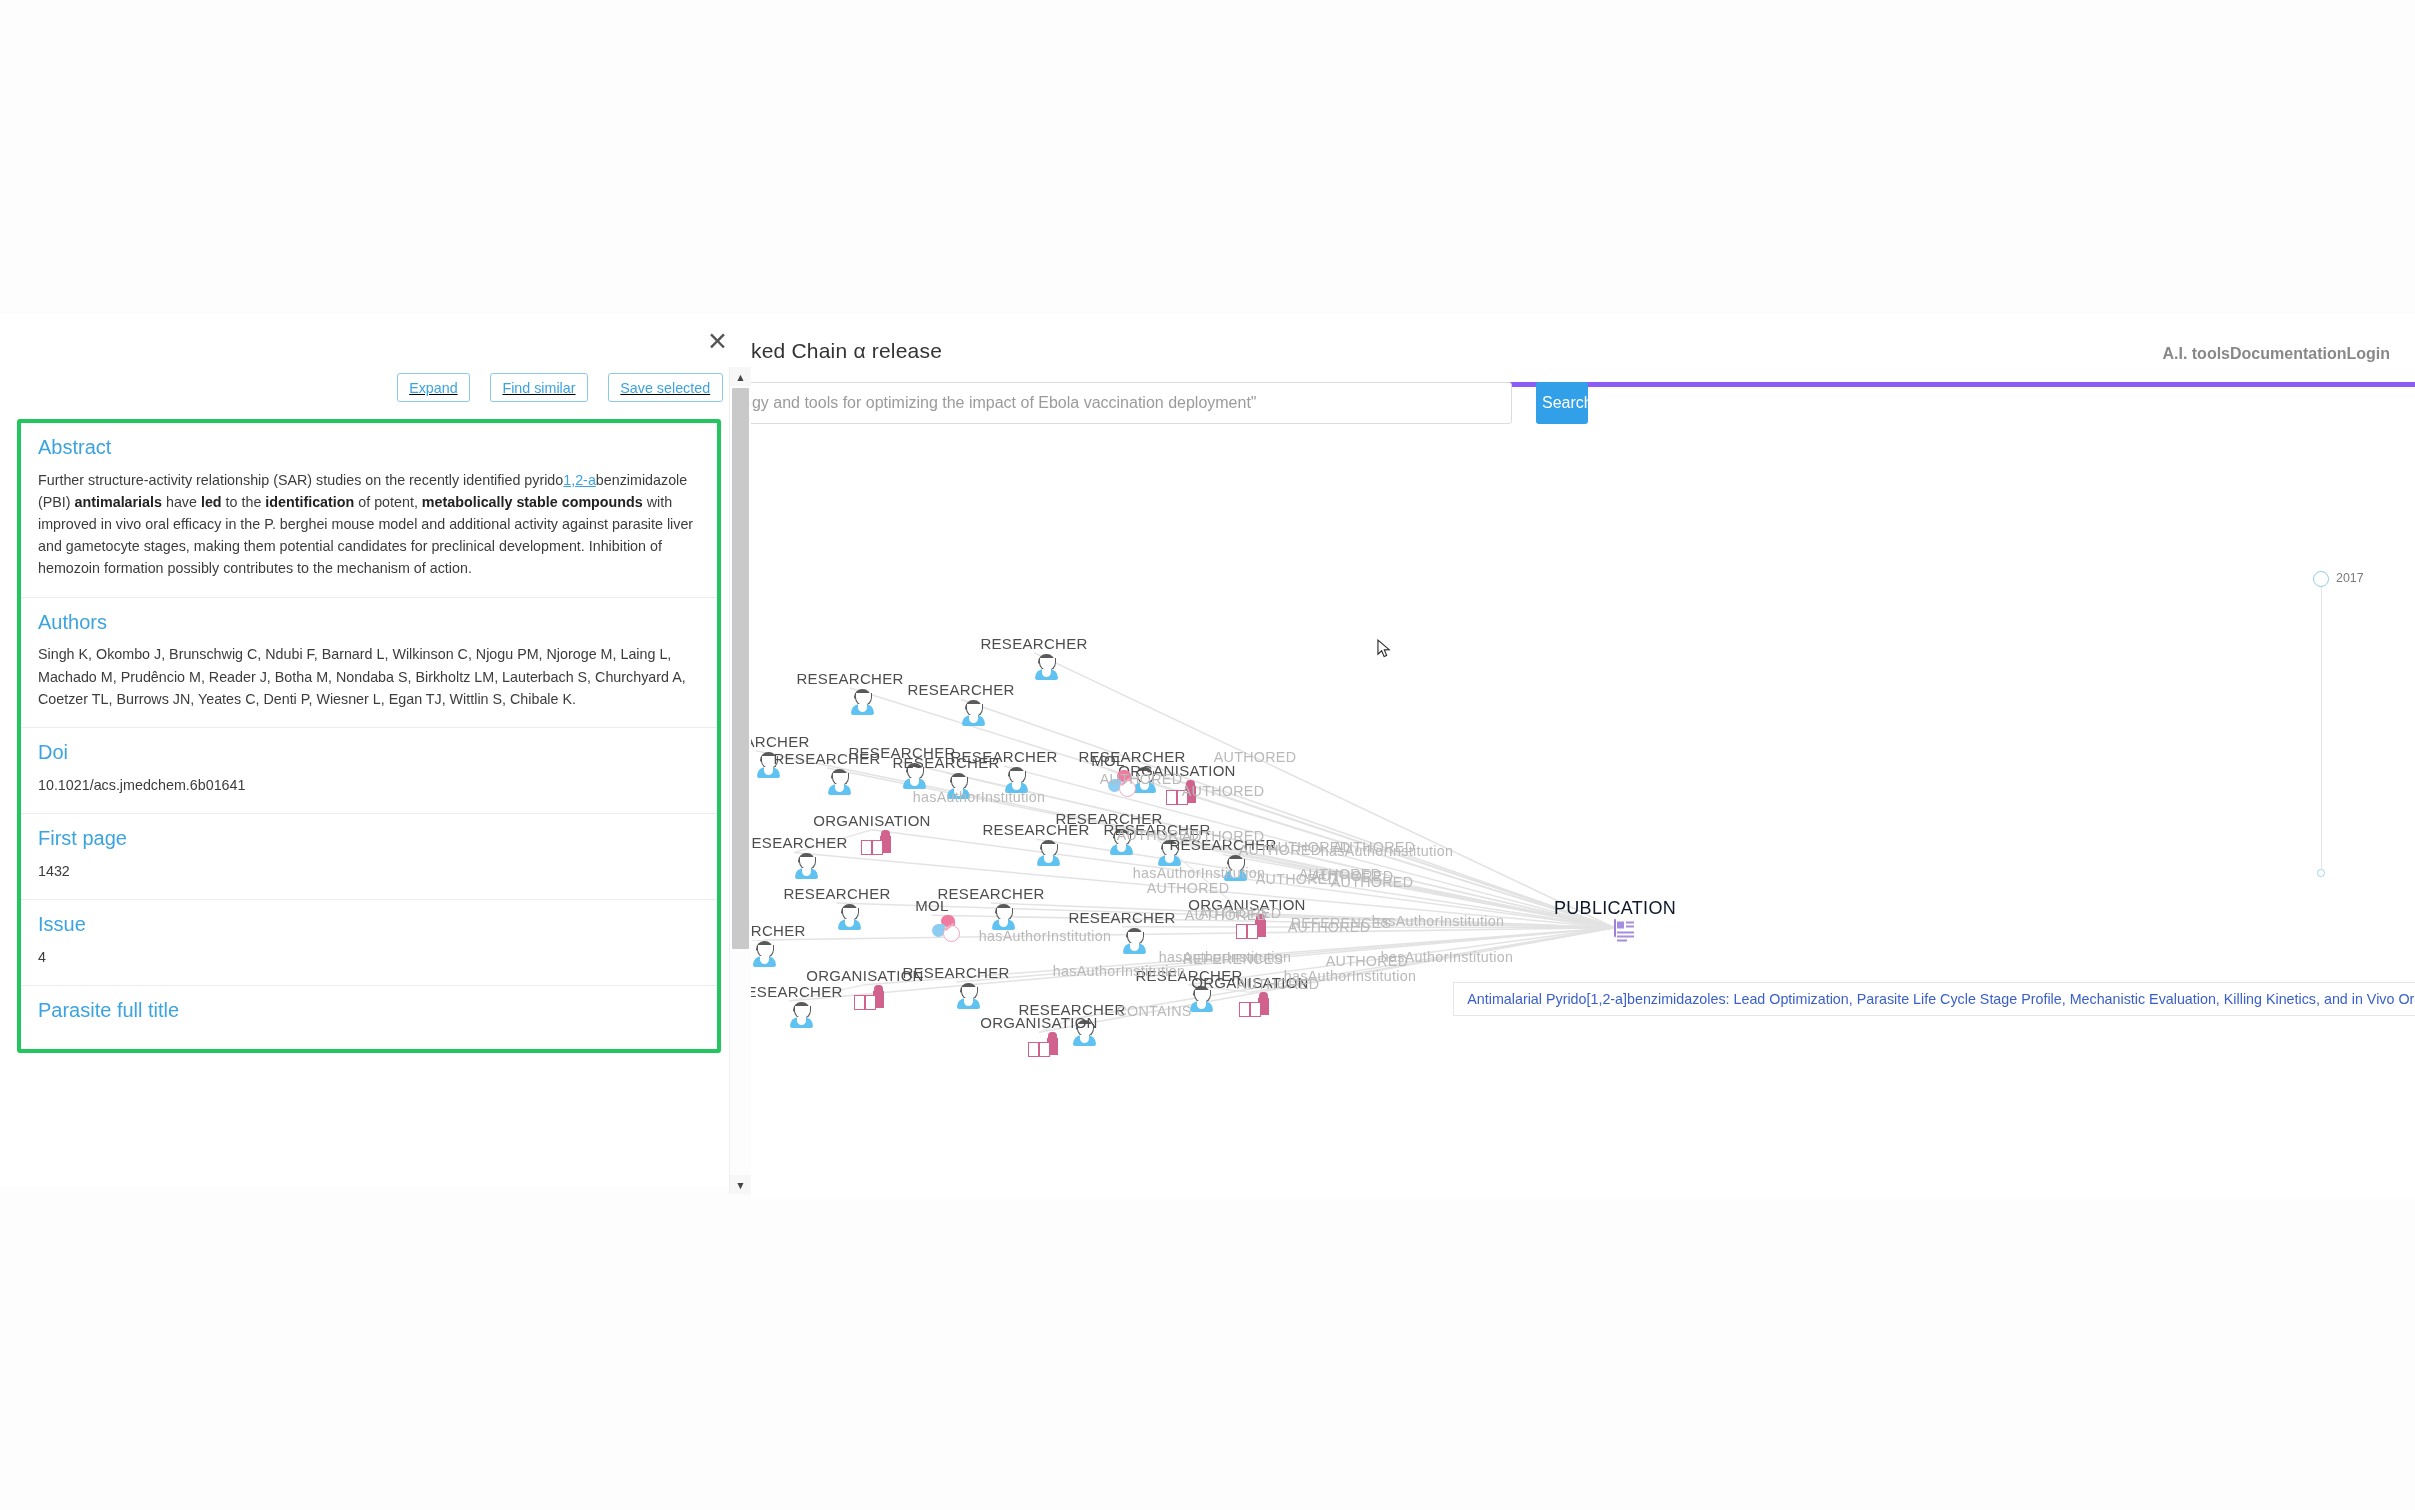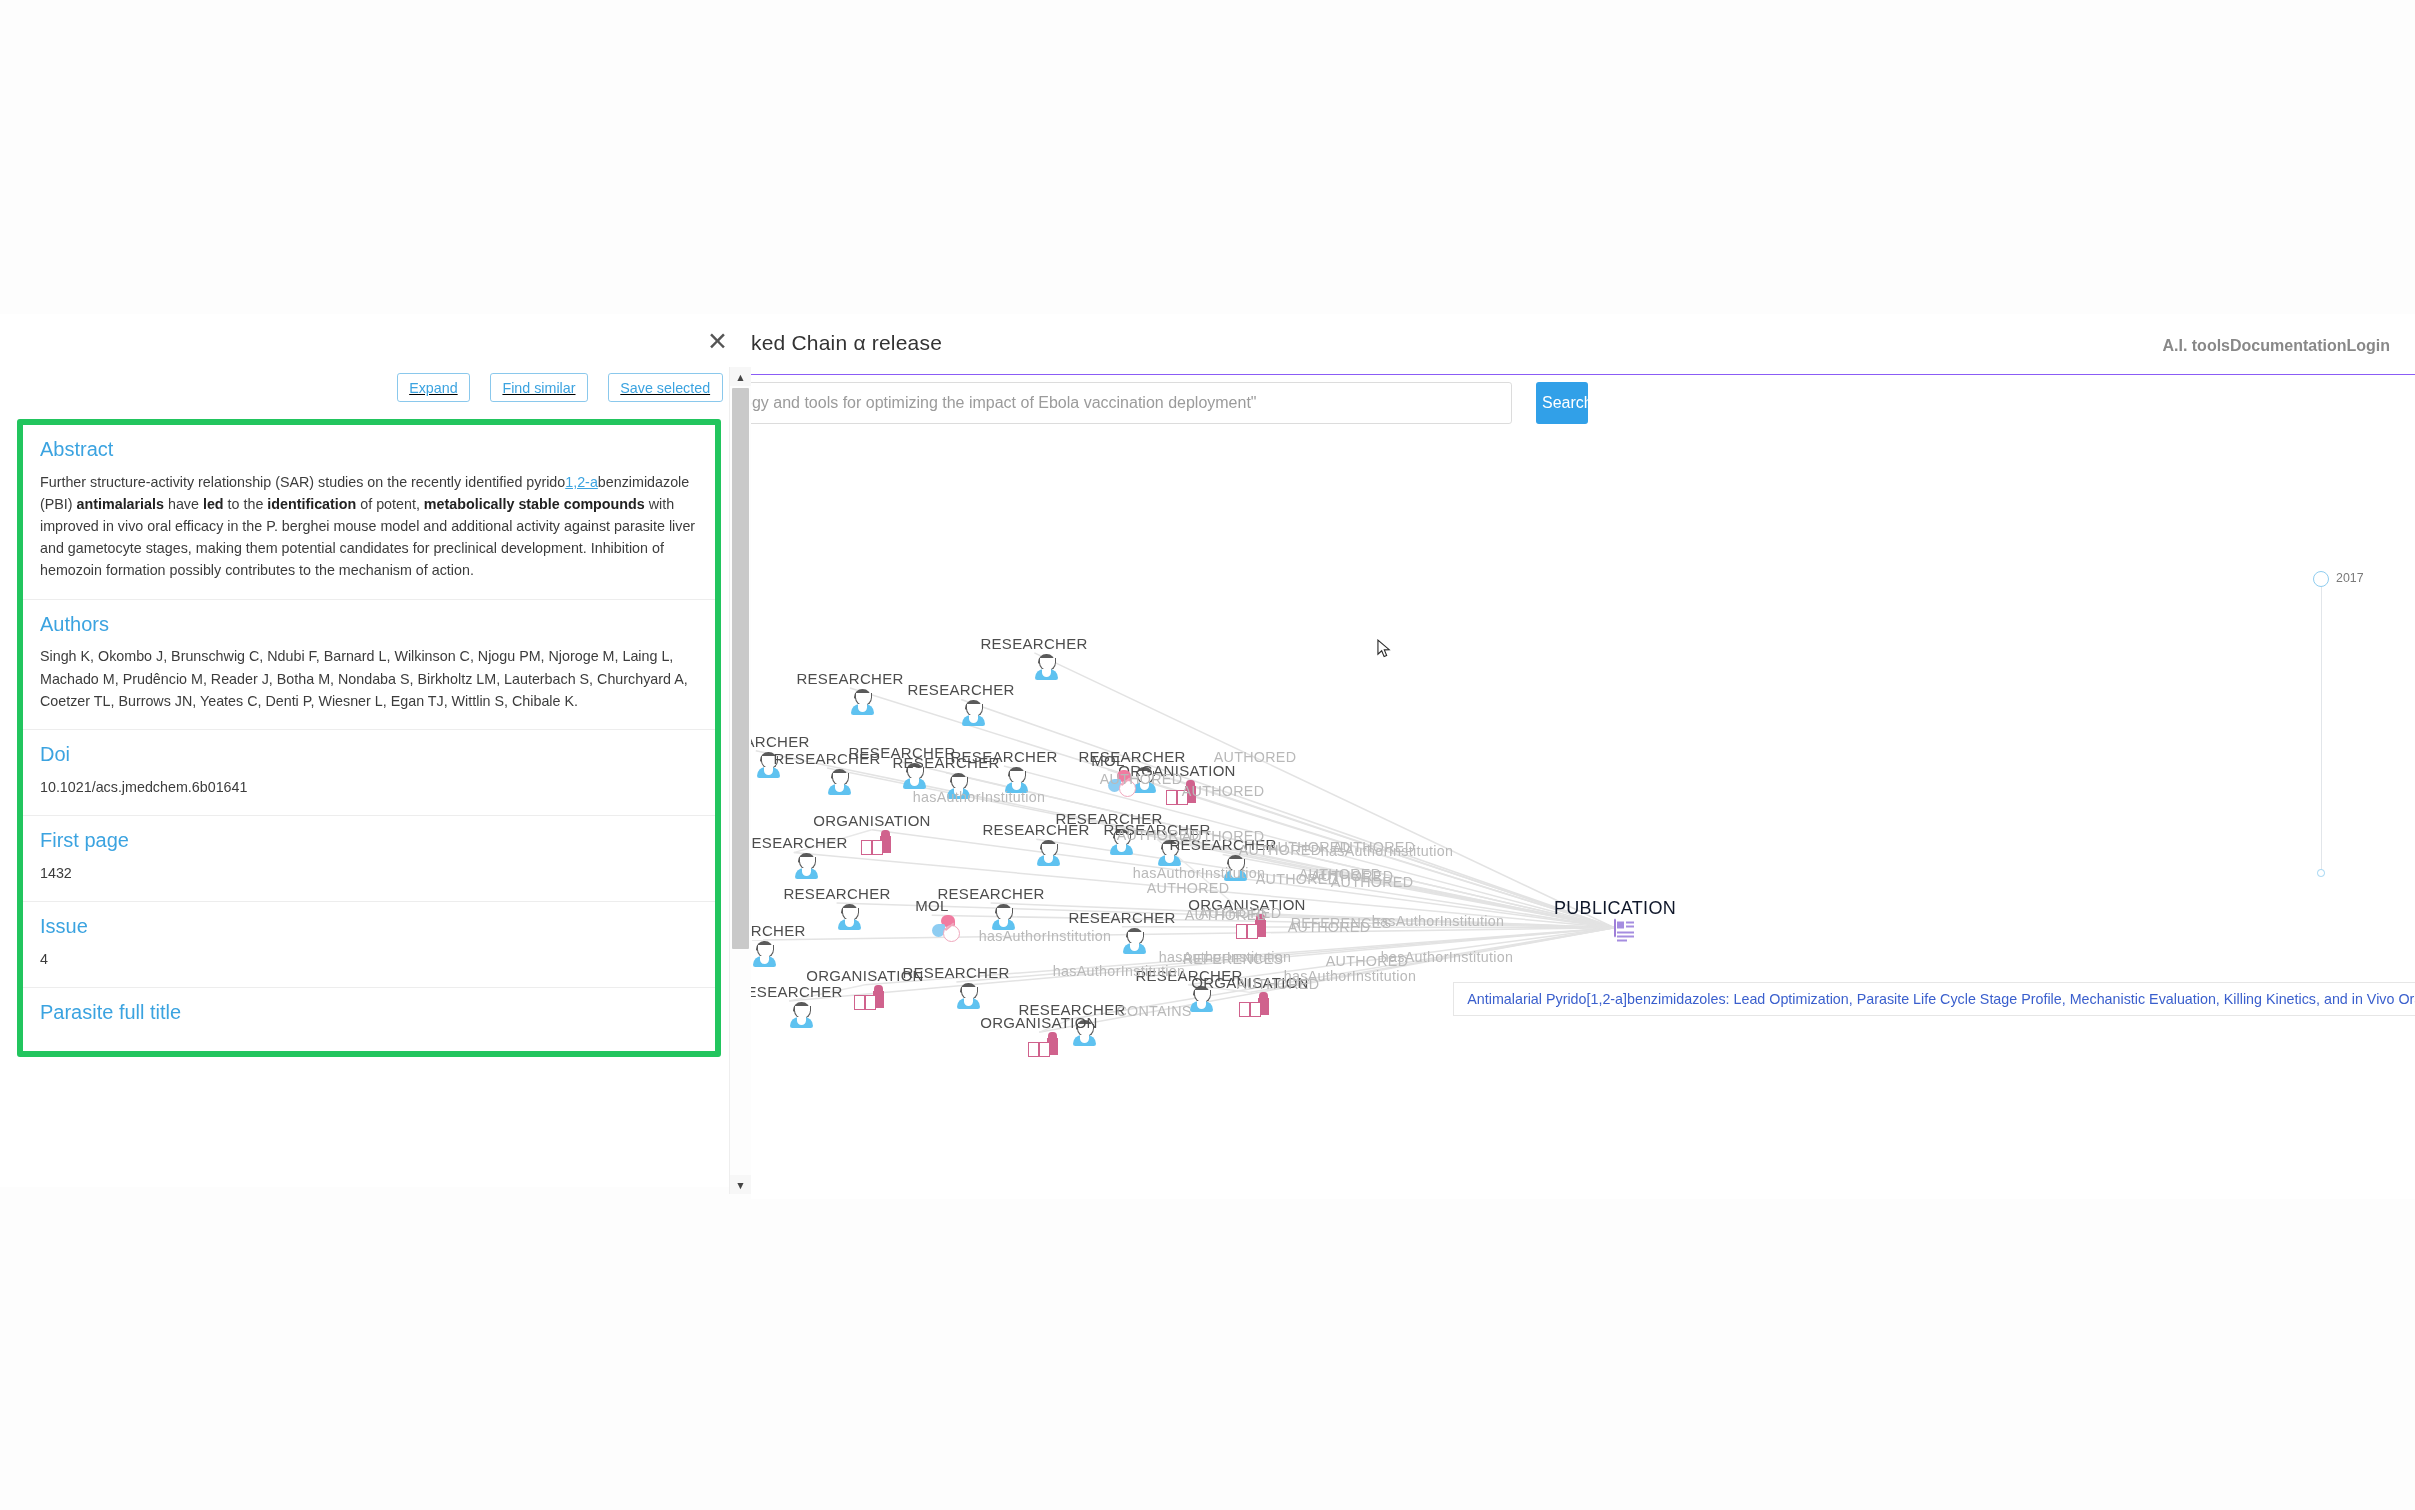--- a/index.html
+++ b/index.html
@@ -12,22 +12,22 @@
   }
   
   #page-bg{position:absolute;inset:0;background:#fdfdfd;}
 
   
   #app-window{
     position:absolute;left:732px;top:314px;width:1683px;height:885px;
     background:#ffffff;overflow:hidden;
   }
   #app-header{
-    position:absolute;left:0;top:0;width:100%;height:60px;
-    background:#ffffff;border-bottom:1px solid #8b5cf6;
+    position:absolute;left:0;top:8px;width:100%;height:60px;
+    background:#ffffff;border-bottom:5px solid #8b5cf6;
   }
   #brand{
     position:absolute;left:19px;top:17px;
     font-size:21px;color:#333;letter-spacing:0.2px;white-space:nowrap;
   }
   #nav{
     position:absolute;right:25px;top:23px;display:flex;font-weight:bold;
   }
   #nav a{font-size:16px;color:#888;text-decoration:none;white-space:nowrap;}
 
@@ -172,21 +172,21 @@
   #panel-actions{
     position:absolute;right:28.5px;top:59px;display:flex;gap:20px;text-decoration:underline;
   }
   .pbtn{
     border:1px solid #8ac8ec;background:#fff;color:#3ba3e0;
     font-size:14.3px;border-radius:2.9px;padding:5.7px 11.4px;cursor:pointer;
     font-family:"Liberation Sans", sans-serif;white-space:nowrap;
   }
   #panel-card{
     position:absolute;left:17px;top:105px;width:704px;
-    border:6px solid #22c55e;border-radius:2.9px;background:#fff;
+    border:4px solid #22c55e;border-radius:2.9px;background:#fff;
     box-sizing:border-box;
   }
   .field{border-bottom:1px solid #ededed;padding:13.3px 17px 17px 17px;}
   .field:last-child{border-bottom:none;}
   .fkey{font-size:20px;color:#3ba3e0;margin-bottom:9.5px;}
   .fval{font-size:14.3px;color:#3c3c3c;line-height:1.55;}
   .fval b{font-weight:bold;color:#222;}
   .fval a{color:#3ba3e0;text-decoration:underline;}
   #panel-scrollbar{
     position:absolute;right:0px;top:53px;width:21px;height:827px;background:#fdfdfd;

